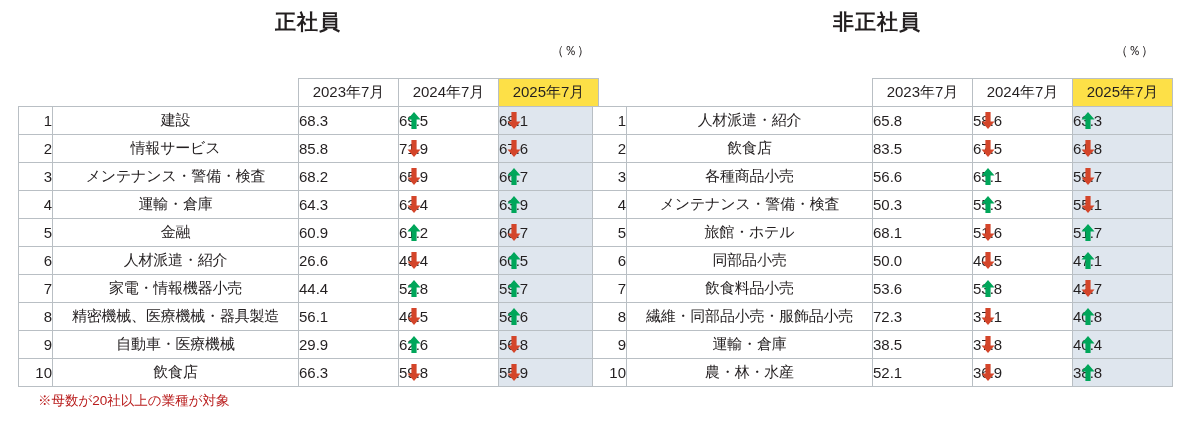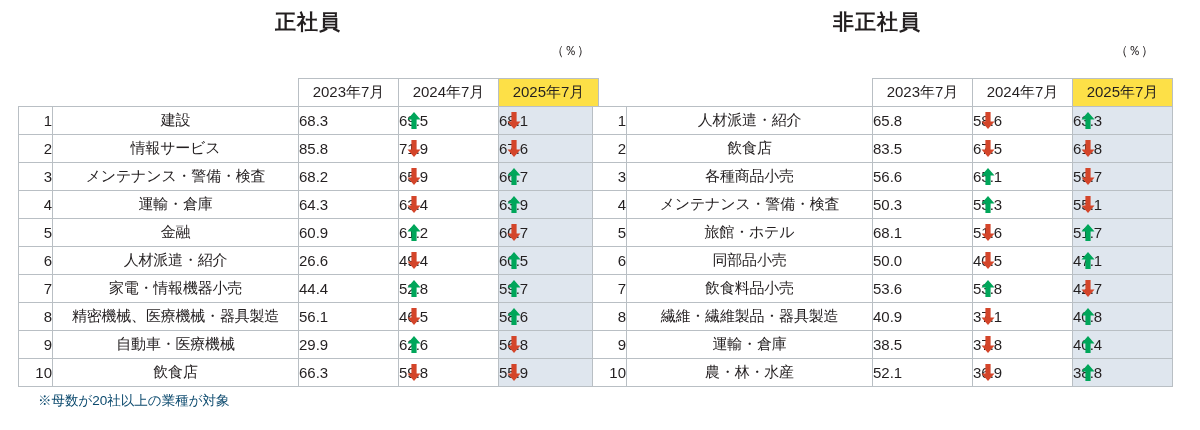--- a/index.html
+++ b/index.html
@@ -106,21 +106,21 @@
     top: 50%;
     transform: translateY(-50%);
     width: 14px;
     height: 18px;
   }
   .note {
     position: absolute;
     left: 20px;
     top: 392px;
     font-size: 13.5px;
-    color: #0c4a6e;
+    color: #b91c1c;
   }
 </style>
 </head>
 <body>
 
 <div class="page">
 
   <div class="panel panel-left">
     <div class="panel-title">正社員</div>
     <div class="unit">（％）</div>
@@ -350,22 +350,22 @@
             <td class="val-cell">53.6</td>
             <td class="val-cell"><span class="arrow"><svg width="14" height="17" viewBox="0 0 14 17" xmlns="http://www.w3.org/2000/svg">
                   <path d="M7 0 L13.5 7.5 L9.6 7.5 L9.6 17 L4.4 17 L4.4 7.5 L0.5 7.5 Z" fill="#00a65a"></path>
                 </svg></span>53.8</td>
             <td class="val-cell hilite"><span class="arrow"><svg width="14" height="17" viewBox="0 0 14 17" xmlns="http://www.w3.org/2000/svg">
                   <path d="M7 17 L13.5 9.5 L9.6 9.5 L9.6 0 L4.4 0 L4.4 9.5 L0.5 9.5 Z" fill="#d4452a"></path>
                 </svg></span>42.7</td>
           </tr>
           <tr>
             <td class="rank-cell">8</td>
-            <td class="name-cell">繊維・繊維製品・器具製造</td>
-            <td class="val-cell">40.9</td>
+            <td class="name-cell">繊維・同部品小売・服飾品小売</td>
+            <td class="val-cell">72.3</td>
             <td class="val-cell"><span class="arrow"><svg width="14" height="17" viewBox="0 0 14 17" xmlns="http://www.w3.org/2000/svg">
                   <path d="M7 17 L13.5 9.5 L9.6 9.5 L9.6 0 L4.4 0 L4.4 9.5 L0.5 9.5 Z" fill="#d4452a"></path>
                 </svg></span>37.1</td>
             <td class="val-cell hilite"><span class="arrow"><svg width="14" height="17" viewBox="0 0 14 17" xmlns="http://www.w3.org/2000/svg">
                   <path d="M7 0 L13.5 7.5 L9.6 7.5 L9.6 17 L4.4 17 L4.4 7.5 L0.5 7.5 Z" fill="#00a65a"></path>
                 </svg></span>40.8</td>
           </tr>
           <tr>
             <td class="rank-cell">9</td>
             <td class="name-cell">運輸・倉庫</td>

